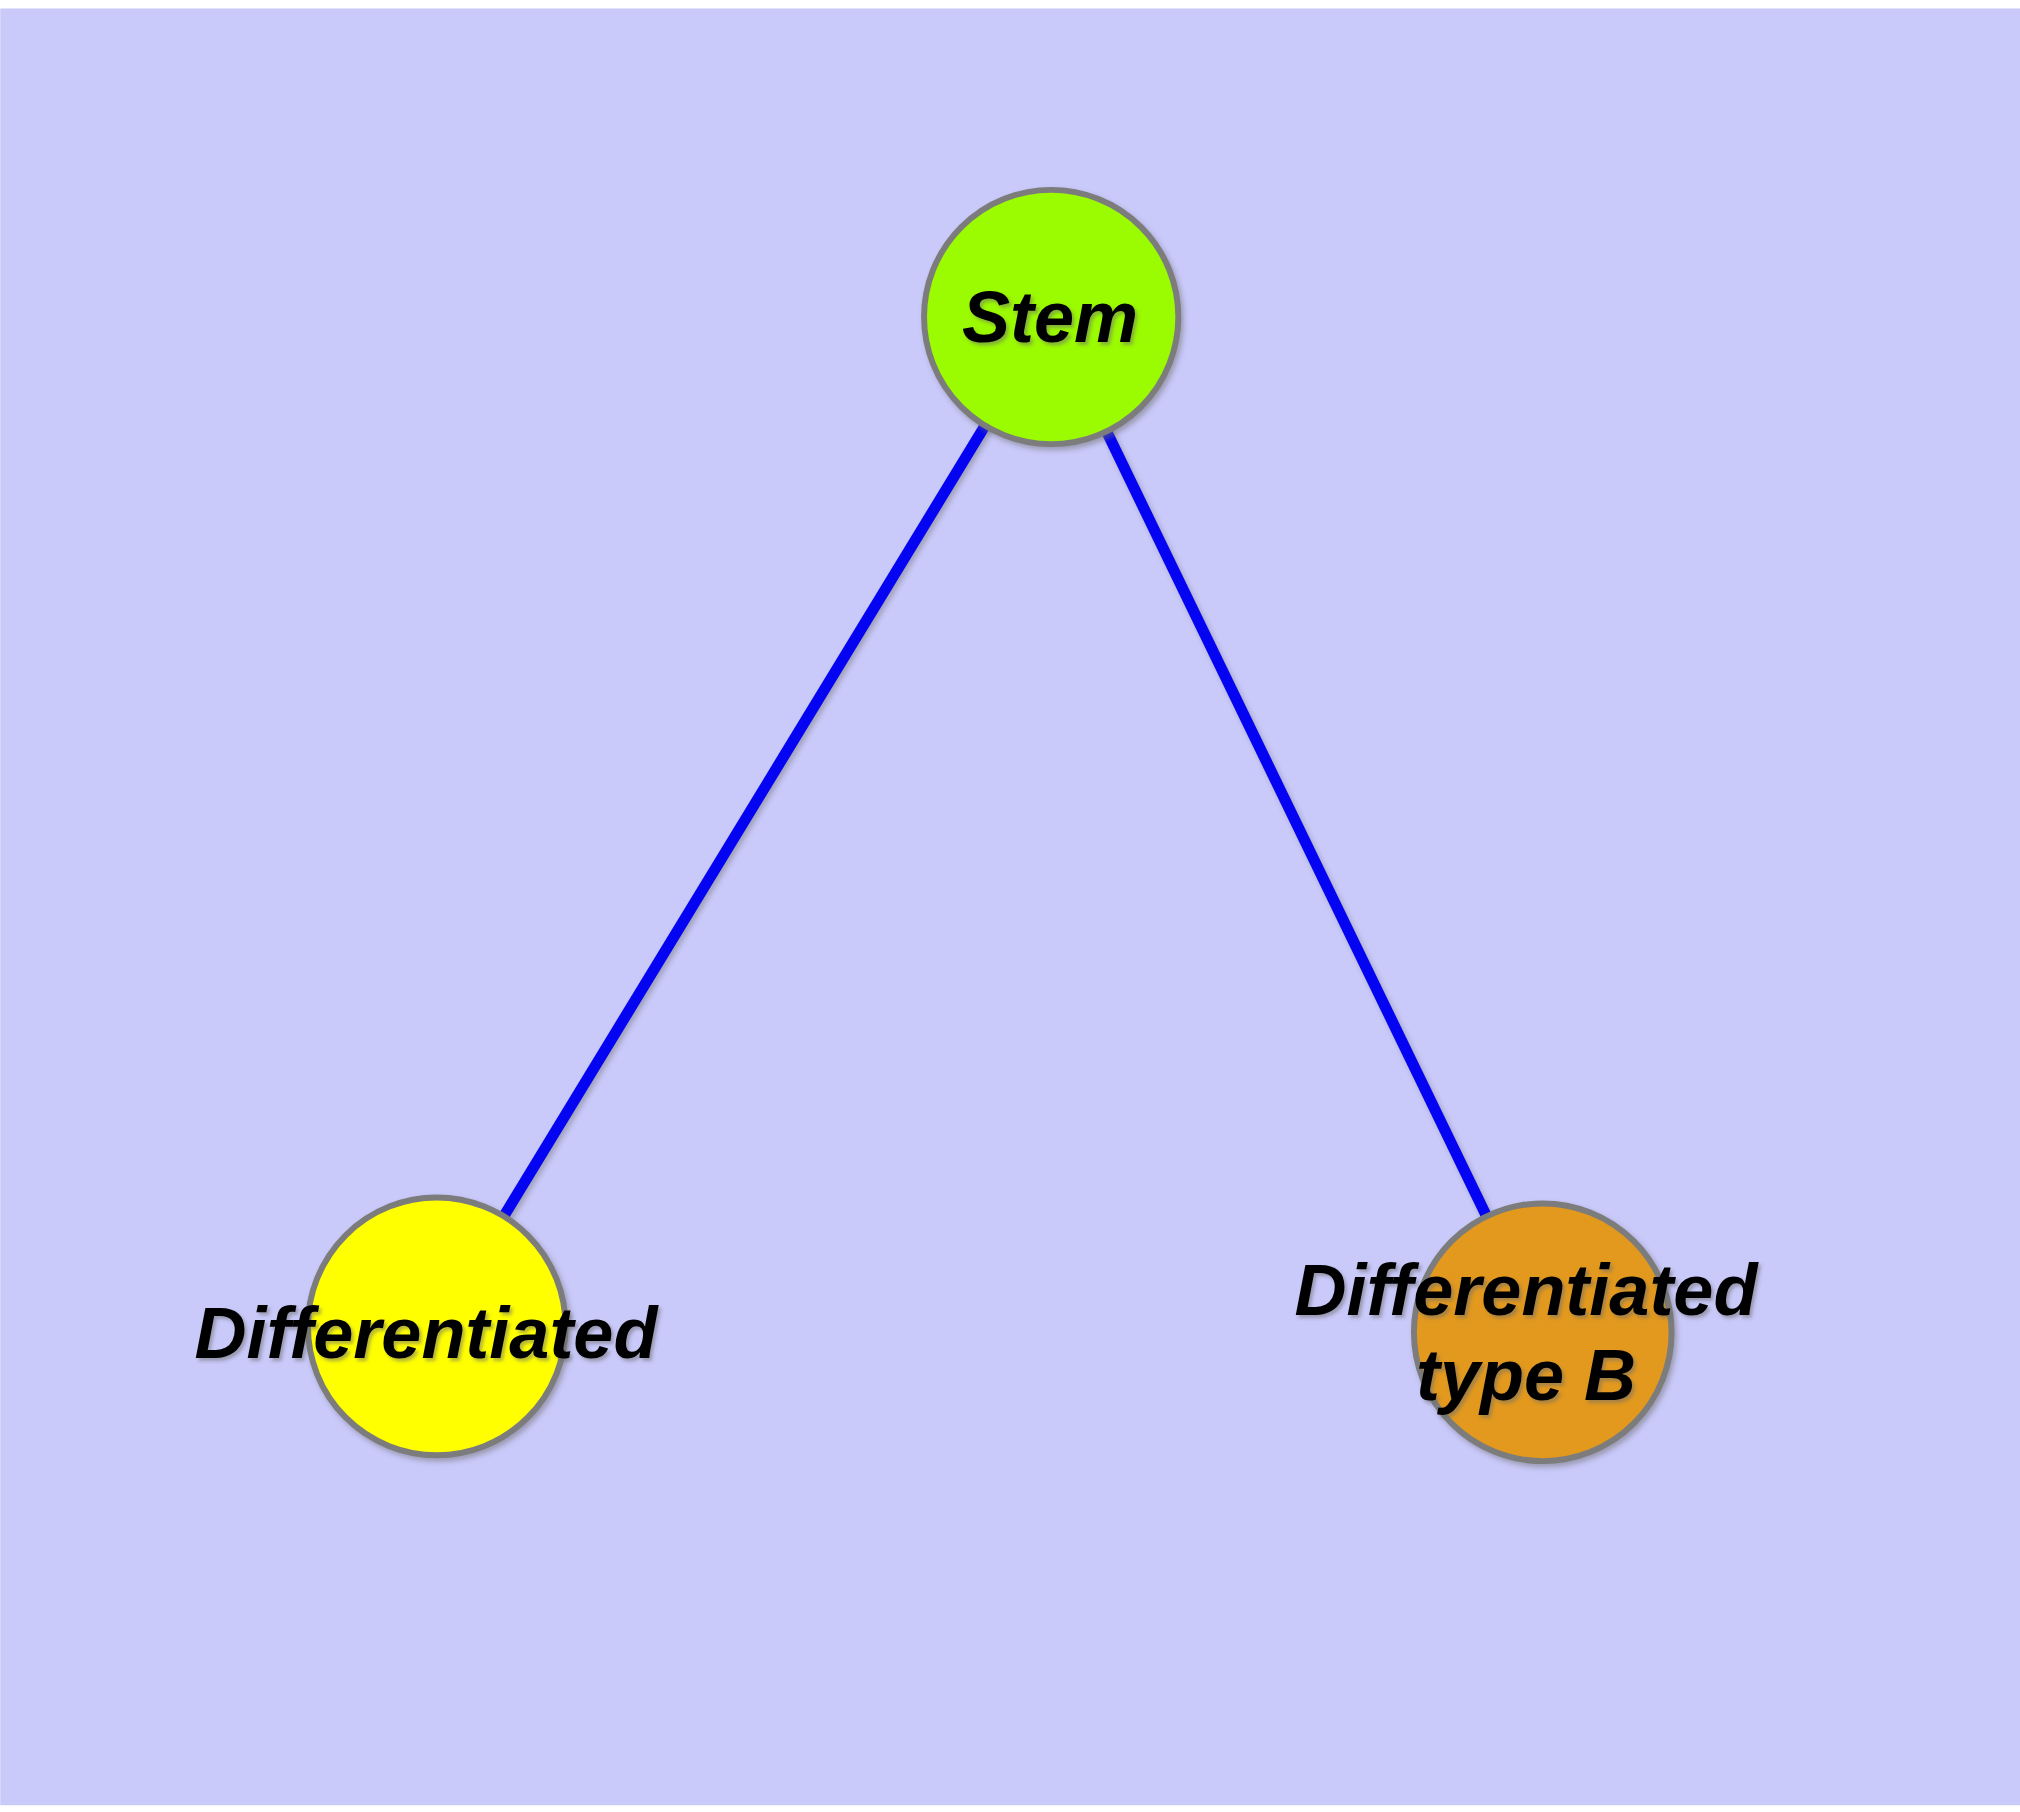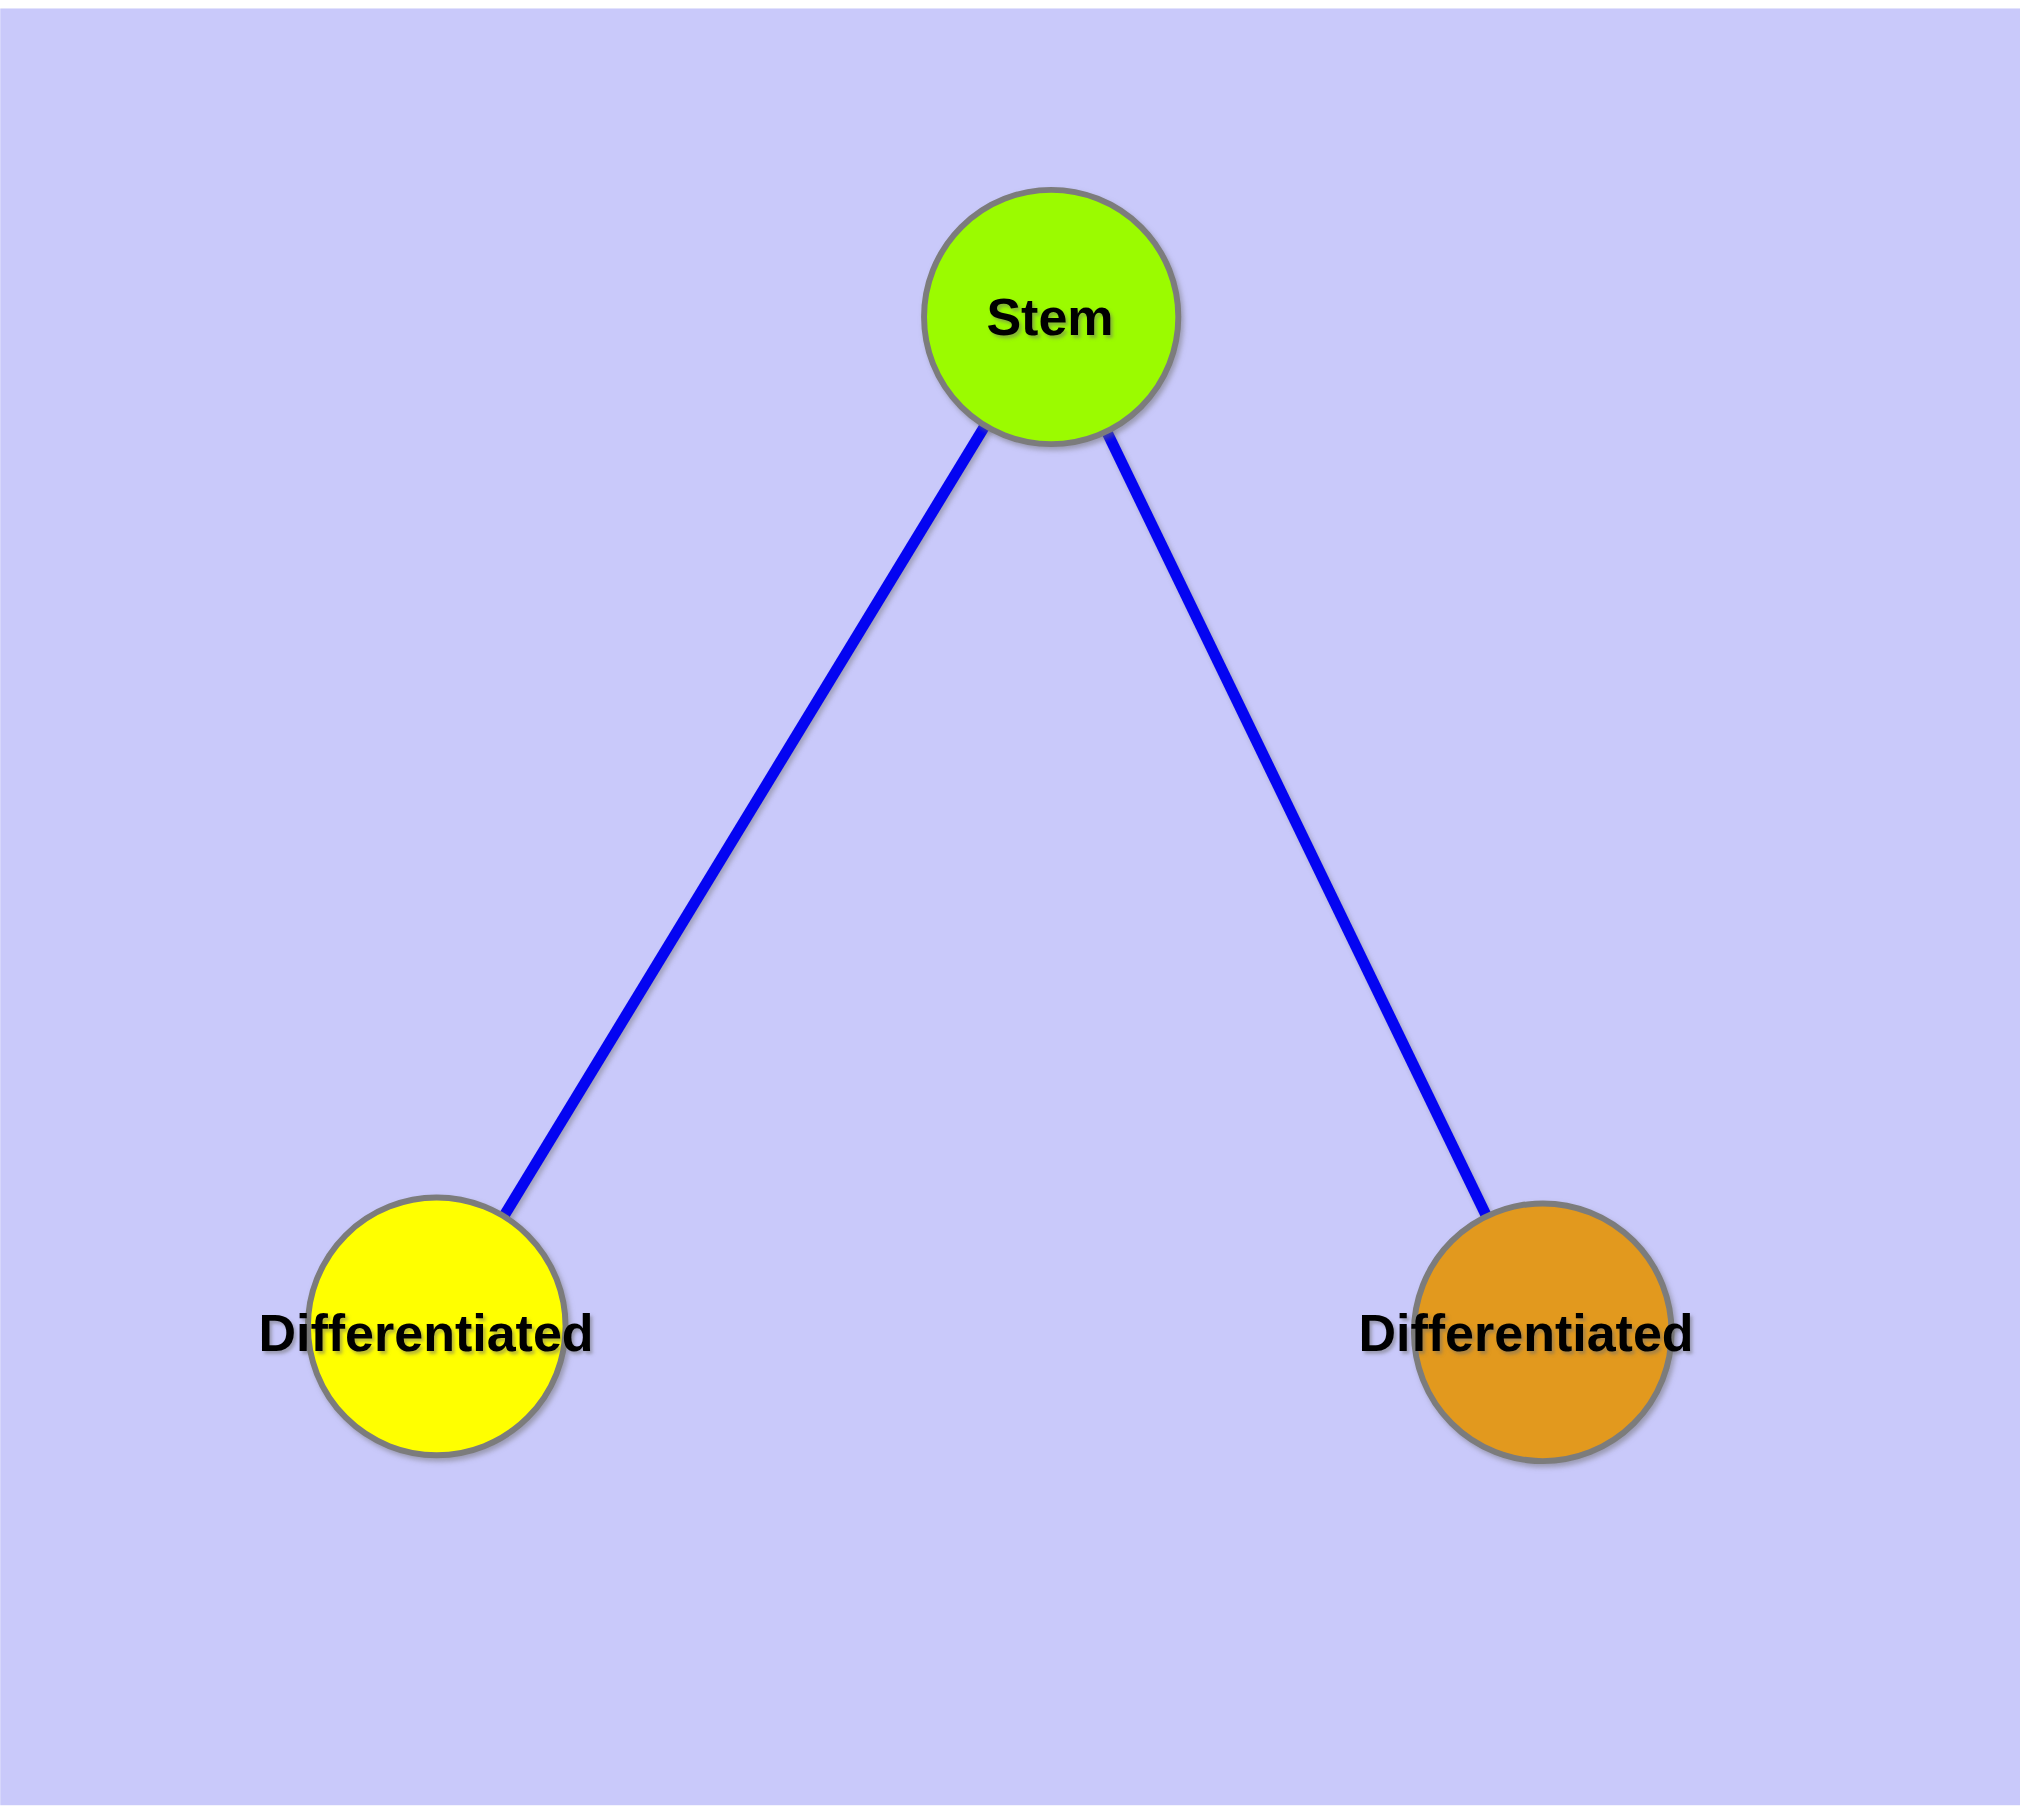--- a/index.html
+++ b/index.html
@@ -31,26 +31,27 @@
   }
   .node {
     stroke: #7c7c7c;
     stroke-width: 7;
     filter: drop-shadow(3px 4px 3px rgba(110,110,110,0.5));
   }
   .node-label {
     position: absolute;
     transform: translate(-50%, -50%);
     font-weight: bold;
-    font-size: 52px;
+    font-size: 72px;
     line-height: 85px;
     color: #000000;
     text-align: center;
     white-space: nowrap;
     text-shadow: 2.5px 3.4px 3.4px rgba(110,110,110,0.5);
+    font-style: italic;
   }
 </style>
 </head>
 <body>
 
 <div class="stage">
   <svg width="2021" height="1812" viewBox="0 0 2384 2138">
     <rect x="0" y="10" width="2384" height="2120" fill="#c9c9fa"></rect>
 
     <line class="edge" x1="1240" y1="374" x2="515" y2="1565" stroke="#0404f2"></line>
@@ -67,15 +68,16 @@
   <div class="node-label" style="left:1050px; top:317px;">
     <div>Stem</div>
   </div>
 
   <div class="node-label" style="left:426px; top:1333px;">
     <div>Differentiated</div>
   </div>
 
   <div class="node-label" style="left:1526px; top:1333px;">
     <div>Differentiated</div>
+    <div>type B</div>
   </div>
 </div>
 
 
 </body></html>

